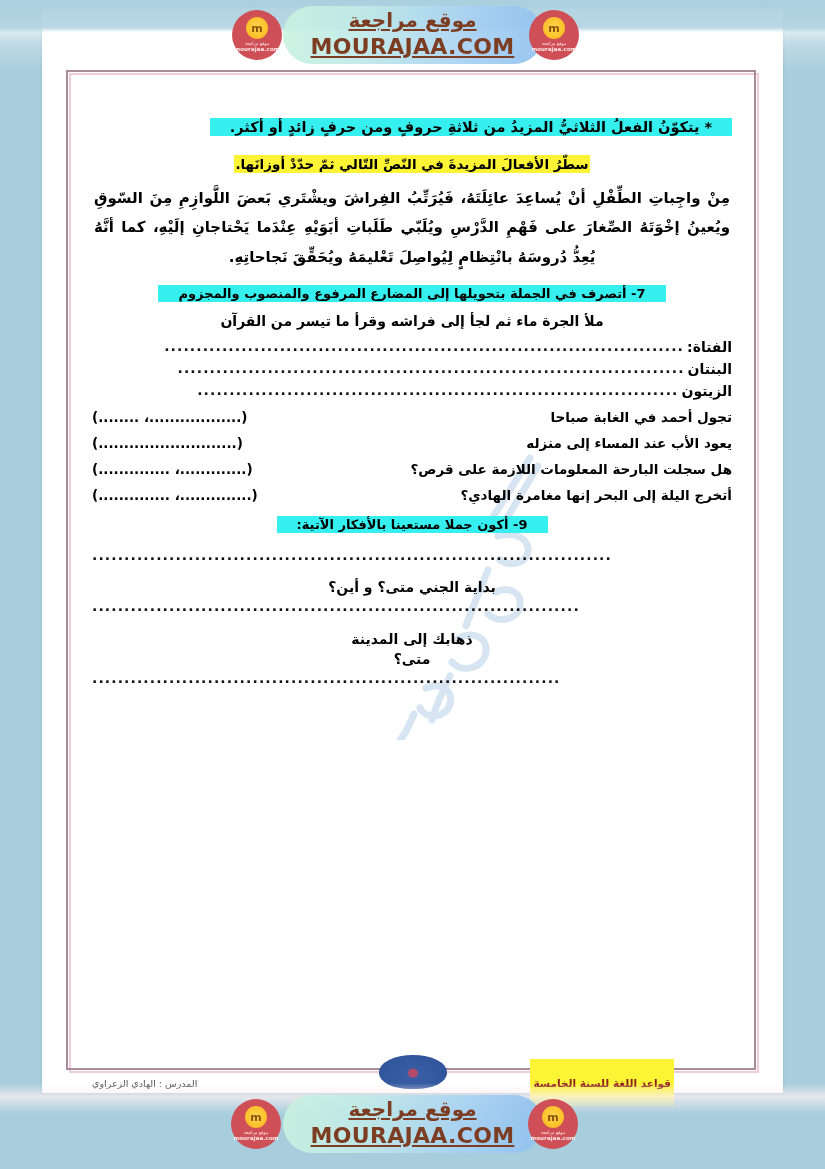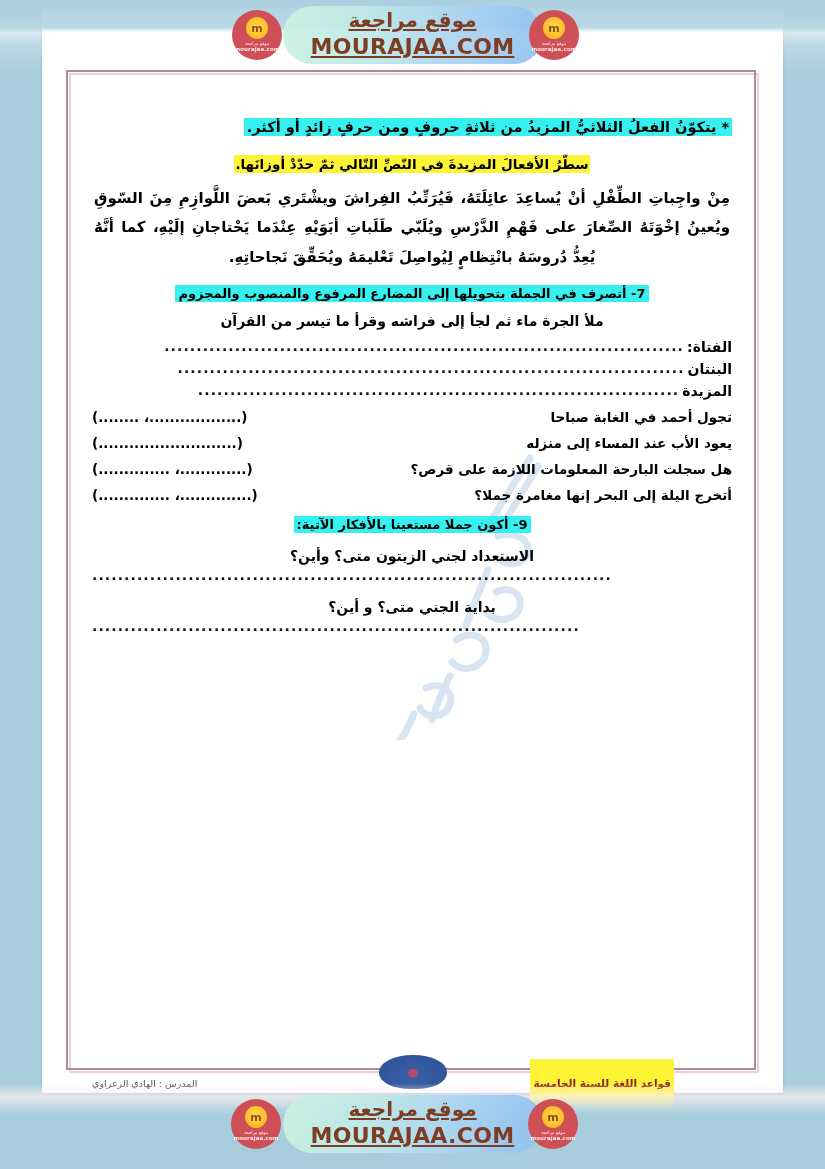--- a/index.html
+++ b/index.html
@@ -175,21 +175,21 @@
     left: 92px;
     top: 112px;
     width: 640px;
     z-index: 10;
     direction: rtl;
     color: #000;
   }
 
   .hl-cyan {
     background: #36f0ef;
-    padding: 1px 3px;
+    padding: 1px 20px;
     box-decoration-break: clone;
     -webkit-box-decoration-break: clone;
   }
   .hl-yellow {
     background: #fcf434;
     padding: 1px 1px;
     box-decoration-break: clone;
     -webkit-box-decoration-break: clone;
   }
 
@@ -388,51 +388,55 @@
 
   <div class="dots-row">
     <span class="lbl">الفتاة:</span>
     <span class="dots">.................................................................................</span>
   </div>
   <div class="dots-row">
     <span class="lbl">البنتان</span>
     <span class="dots">...............................................................................</span>
   </div>
   <div class="dots-row">
-    <span class="lbl">المزيدة</span>
+    <span class="lbl">الزيتون</span>
     <span class="dots">...........................................................................</span>
   </div>
 
 
   <div class="q8-item">
     <span class="txt">تجول أحمد في الغابة صباحا</span>
     <span class="blank">(..................، ........)</span>
   </div>
   <div class="q8-item">
     <span class="txt">يعود الأب عند المساء إلى منزله</span>
     <span class="blank">(...........................)</span>
   </div>
   <div class="q8-item">
     <span class="txt">هل سجلت  البارحة المعلومات اللازمة على قرص؟</span>
     <span class="blank">(.............، ..............)</span>
   </div>
   <div class="q8-item">
-    <span class="txt">أتخرج اليلة إلى البحر إنها مغامرة جملا؟</span>
+    <span class="txt">أتخرج اليلة إلى البحر إنها مغامرة الهادي؟</span>
     <span class="blank">(..............، ..............)</span>
   </div>
 
   <p class="q-head"><span class="hl-cyan">9- أكون جملا مستعينا بالأفكار الآتية:</span></p>
 
   <div class="q9-item">
-    <div class="txt">الاستعداد لجني الزيتون متى؟ وأين؟</div>
     <div class="dots-full">.................................................................................</div>
   </div>
   <div class="q9-item">
     <div class="txt">بداية الجني  متى؟ و أين؟</div>
     <div class="dots-full">............................................................................</div>
+  </div>
+  <div class="q9-item indent">
+    <div class="txt">ذهابك إلى المدينة</div>
+    <div class="txt">متى؟</div>
+    <div class="dots-full">.........................................................................</div>
   </div>
 
 </div>
 
 <div class="sheet-footer">
   <span class="subject">قواعد اللغة للسنة الخامسة</span>
   <span class="teacher">المدرس : الهادي الزعراوي</span>
 </div>
 <div class="footer-blob"></div>
 

